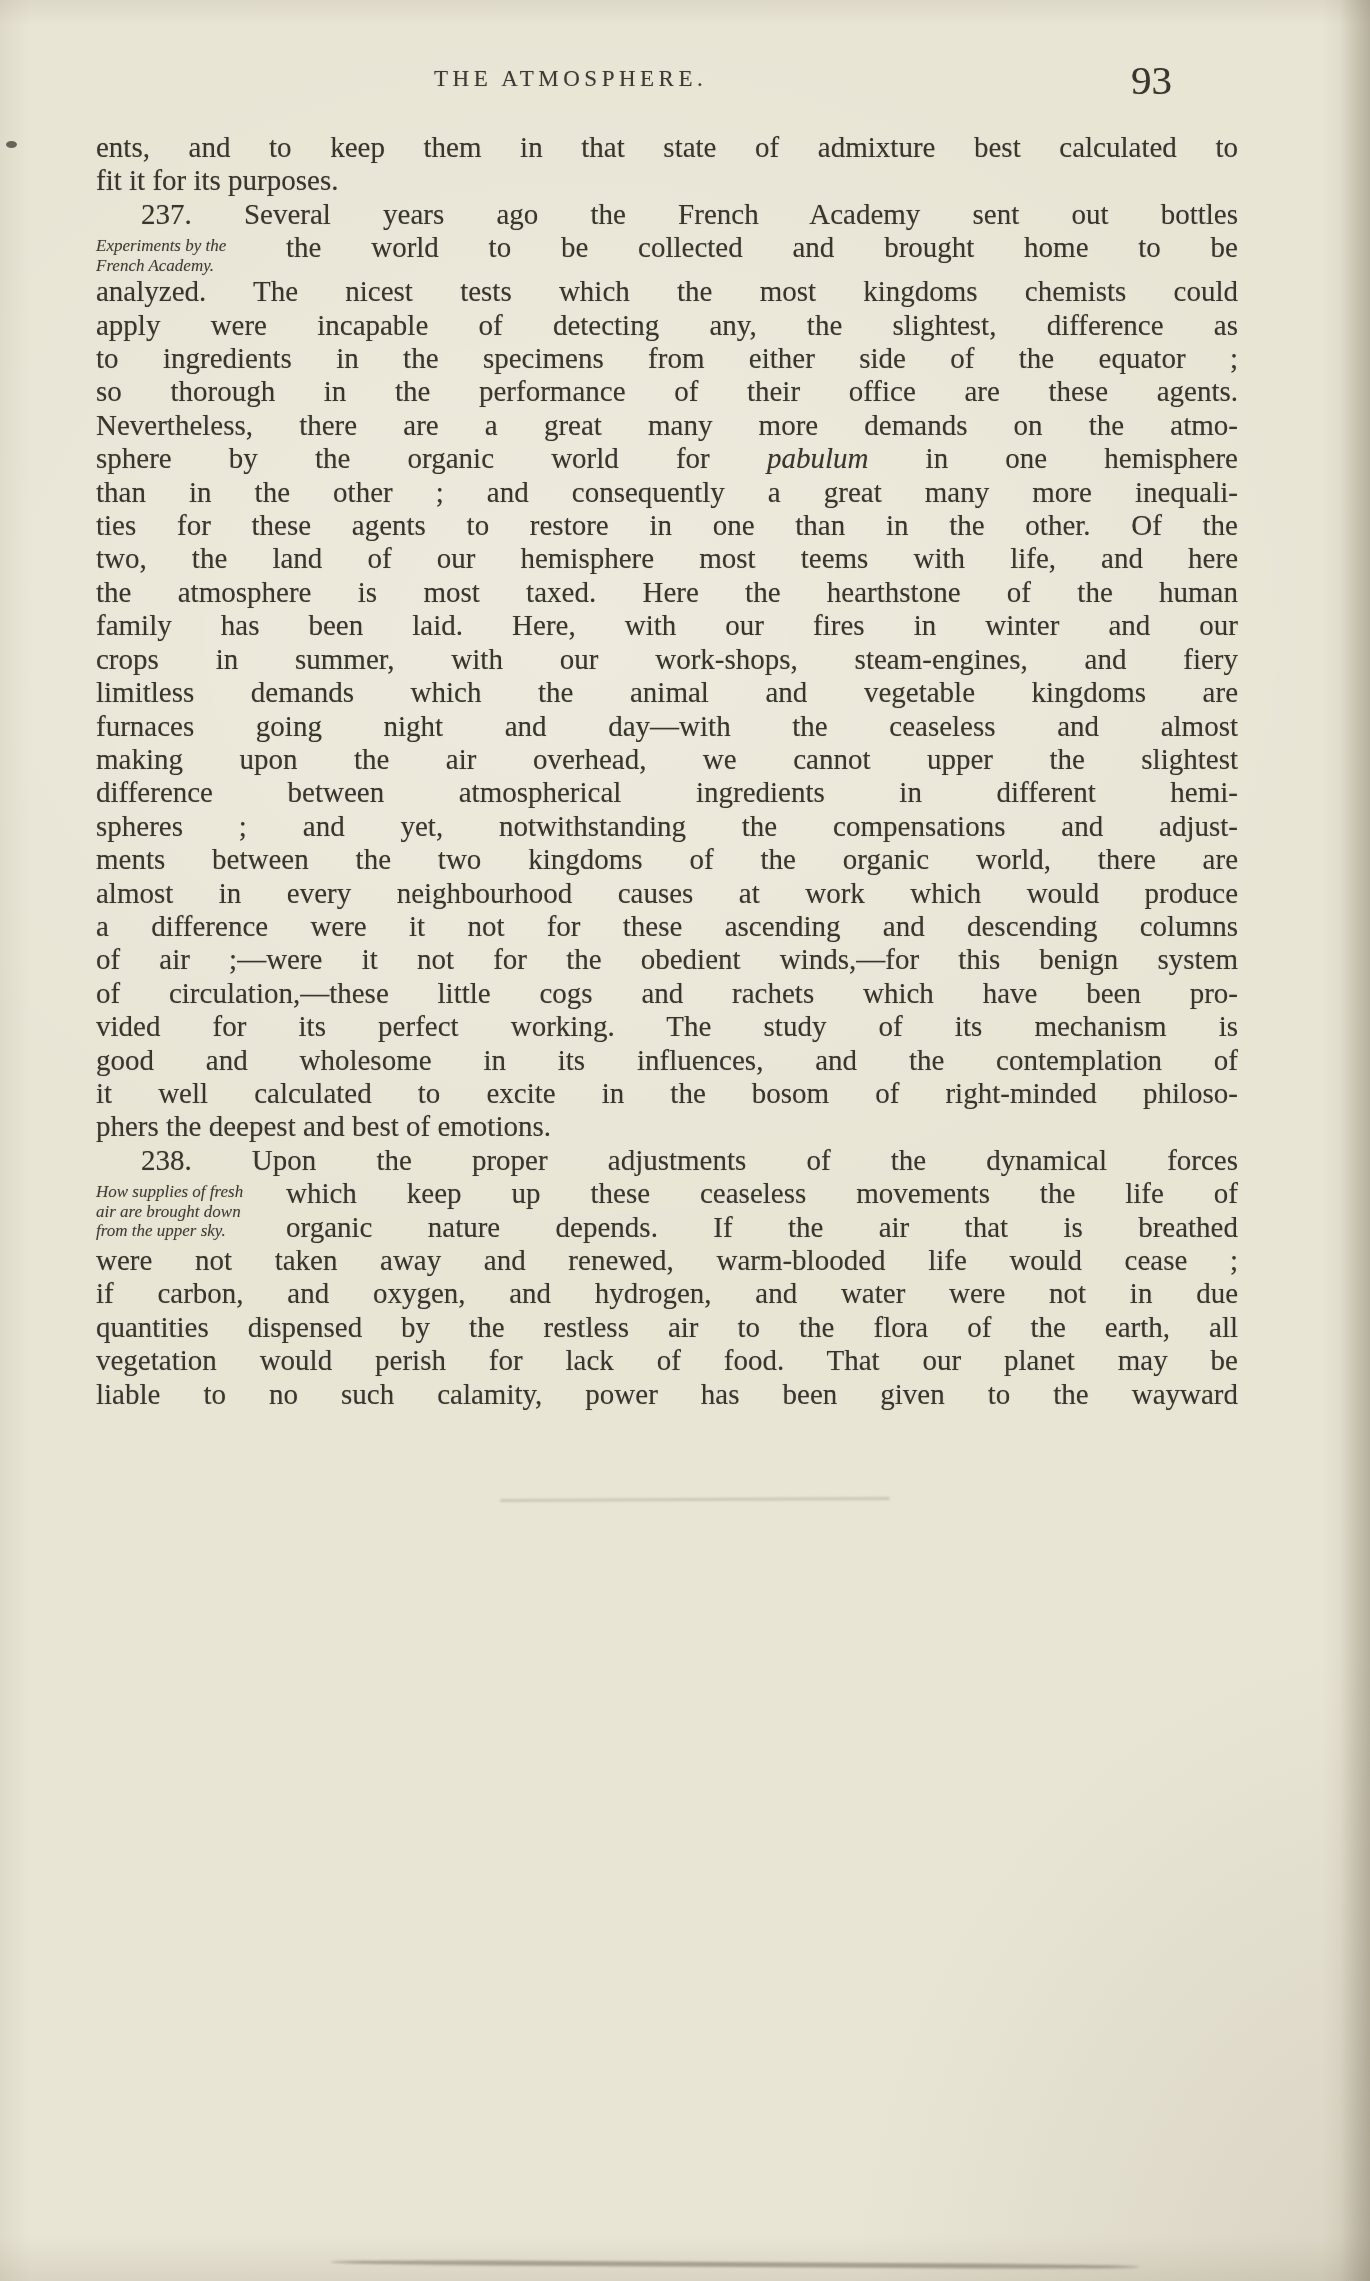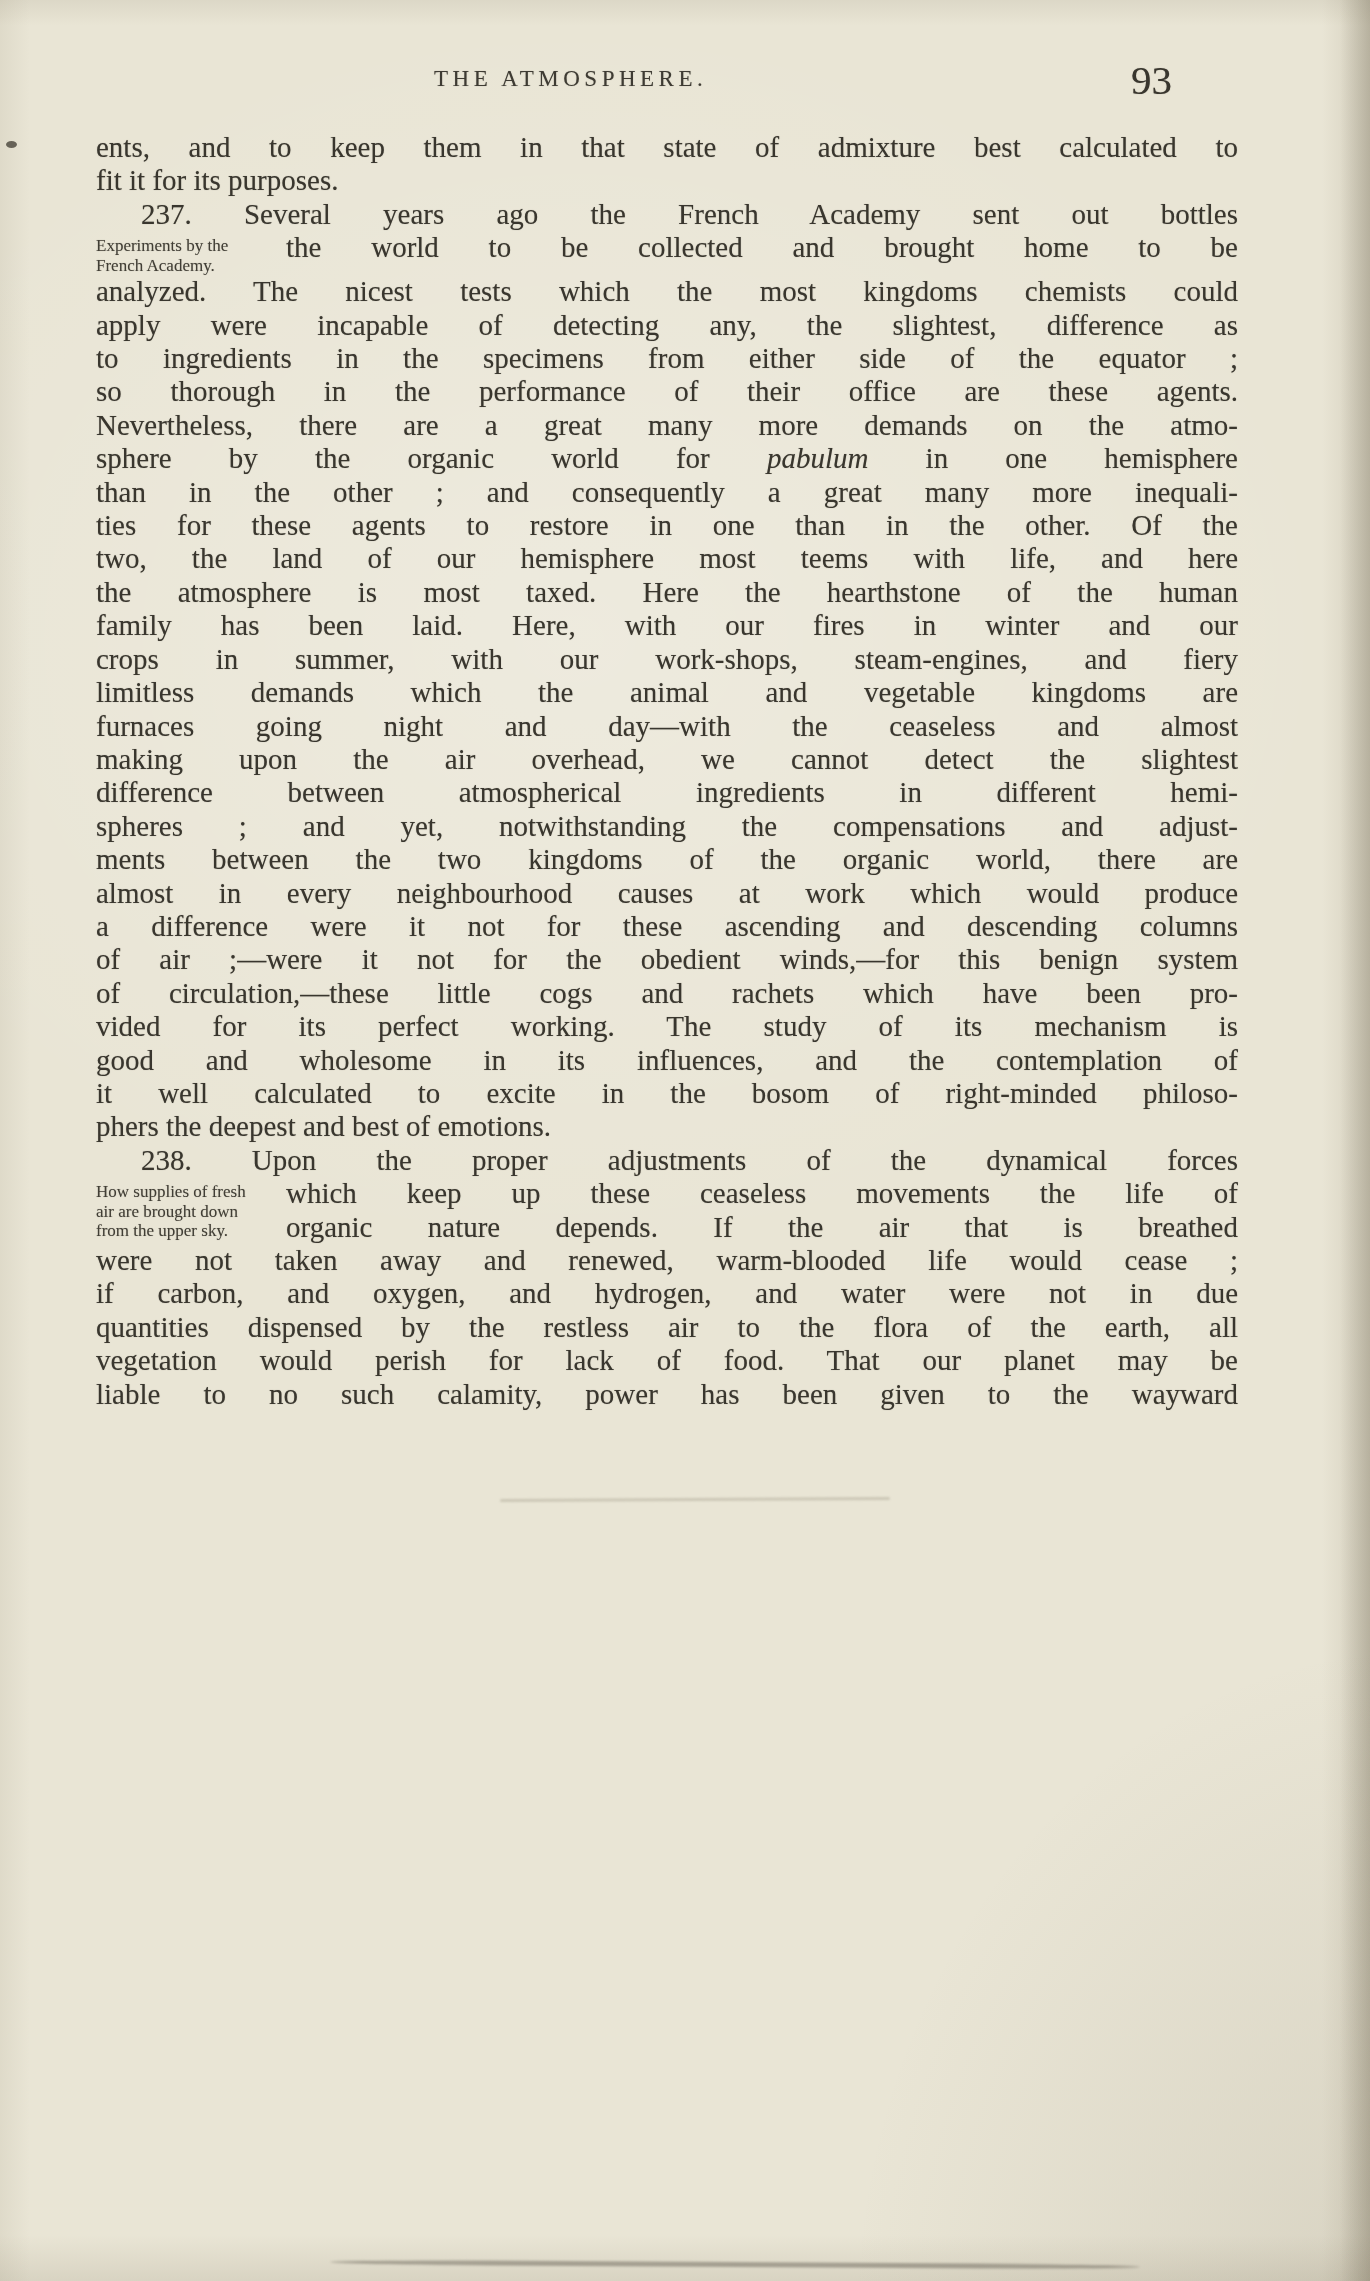--- a/index.html
+++ b/index.html
@@ -44,21 +44,21 @@
     text-align: justify;
     text-align-last: justify;
     text-shadow: 0 0 1px rgba(57,54,46,0.38);
     white-space: normal;
   }
   .line.align-left { text-align-last: left; }
   .line.indent { text-indent: 45px; }
   .italic { font-style: italic; }
 
   .siderow { display: flex; align-items: flex-start; }
-  .sidenote { flex: 0 0 190px; padding: 5px 16px 0 0; }
+  .sidenote { flex: 0 0 190px; padding: 5px 16px 0 0; font-style: italic; }
   .sidenote-line {
     font-size: 17px;
     line-height: 19.5px;
     color: #413e35;
     text-align: left;
     text-shadow: 0 0 1px rgba(57,54,46,0.3);
   }
   .sidemain { flex: 1 1 auto; min-width: 0; }
 
   .artifact { position: absolute; pointer-events: none; }
@@ -111,21 +111,21 @@
       <div class="line"><span class="">Nevertheless, there are a great many more demands on the atmo-</span></div>
       <div class="line"><span class="">sphere by the organic world for </span><span class="italic">pabulum</span><span class=""> in one hemisphere</span></div>
       <div class="line"><span class="">than in the other ; and consequently a great many more inequali-</span></div>
       <div class="line"><span class="">ties for these agents to restore in one than in the other. Of the</span></div>
       <div class="line"><span class="">two, the land of our hemisphere most teems with life, and here</span></div>
       <div class="line"><span class="">the atmosphere is most taxed. Here the hearthstone of the human</span></div>
       <div class="line"><span class="">family has been laid. Here, with our fires in winter and our</span></div>
       <div class="line"><span class="">crops in summer, with our work-shops, steam-engines, and fiery</span></div>
       <div class="line"><span class="">limitless demands which the animal and vegetable kingdoms are</span></div>
       <div class="line"><span class="">furnaces going night and day—with the ceaseless and almost</span></div>
-      <div class="line"><span class="">making upon the air overhead, we cannot detect the slightest</span></div>
+      <div class="line"><span class="">making upon the air overhead, we cannot upper the slightest</span></div>
       <div class="line"><span class="">difference between atmospherical ingredients in different hemi-</span></div>
       <div class="line"><span class="">spheres ; and yet, notwithstanding the compensations and adjust-</span></div>
       <div class="line"><span class="">ments between the two kingdoms of the organic world, there are</span></div>
       <div class="line"><span class="">almost in every neighbourhood causes at work which would produce</span></div>
       <div class="line"><span class="">a difference were it not for these ascending and descending columns</span></div>
       <div class="line"><span class="">of air ;—were it not for the obedient winds,—for this benign system</span></div>
       <div class="line"><span class="">of circulation,—these little cogs and rachets which have been pro-</span></div>
       <div class="line"><span class="">vided for its perfect working. The study of its mechanism is</span></div>
       <div class="line"><span class="">good and wholesome in its influences, and the contemplation of</span></div>
       <div class="line"><span class="">it well calculated to excite in the bosom of right-minded philoso-</span></div>

